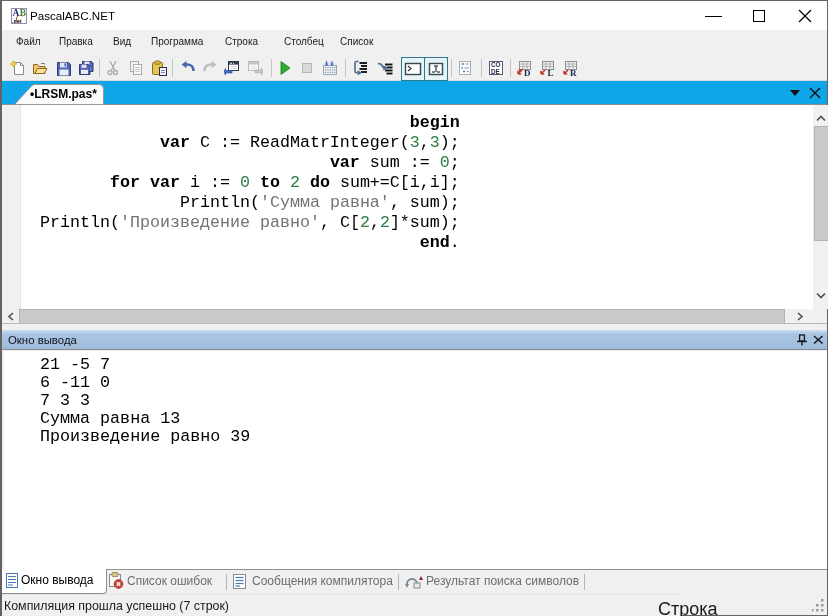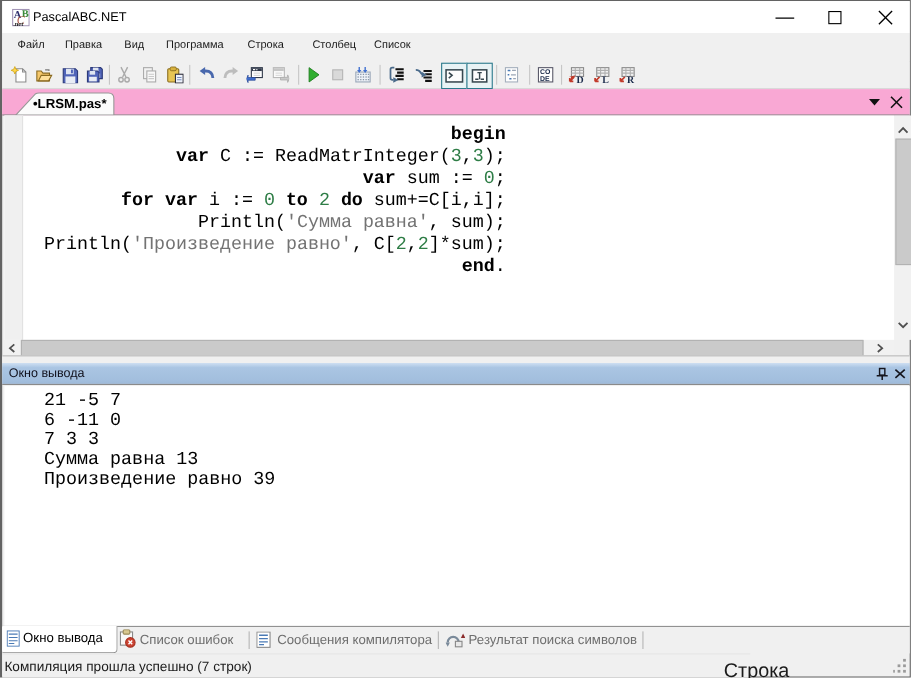--- a/index.html
+++ b/index.html
@@ -11,21 +11,21 @@
   .titletext{left:28px;top:8px;font-size:11.6px;color:#000;}
   
   .menu{left:0;top:29px;width:825px;height:26px;background:#f0f0f0;}
   .menu span{position:absolute;top:6px;font-size:10px;color:#1a1a1a;}
   
   .toolbar{left:0;top:55px;width:825px;height:25px;background:#f0f0f0;border-bottom:1px solid #d9d9d9;}
   .tb{position:absolute;top:4px;width:16px;height:16px;}
   .tsep{position:absolute;top:3px;width:1px;height:18px;background:#c6c6c6;}
   .togg{position:absolute;top:1px;width:22px;height:22px;border:1px solid #2c7a8c;background:#e8f3f5;}
   
-  .tabbar{left:0;top:80px;width:825px;height:24px;background:#f9a8d4;border-bottom:1px solid #8e8e8e;}
+  .tabbar{left:0;top:80px;width:825px;height:24px;background:#0ea5e9;border-bottom:1px solid #8e8e8e;}
   .tabtext{font-size:12px;font-weight:bold;color:#000;}
   
   .editor{left:2px;top:104px;width:809px;height:204px;background:#ffffff;}
   .gutter{left:2px;top:104px;width:17px;height:204px;background:#f0f0f0;border-right:1px solid #e2e2e2;}
   .code{left:18px;top:112px;font-family:"Liberation Mono",monospace;font-size:16.67px;line-height:20px;color:#000;white-space:pre;text-align:right;}
   .code b{font-weight:bold;color:#000;}
   .kn{color:#2e7d46;}
   .ks{color:#737373;}
   
   .vscroll{left:811px;top:104px;width:16px;height:204px;background:#f1f1f1;}

